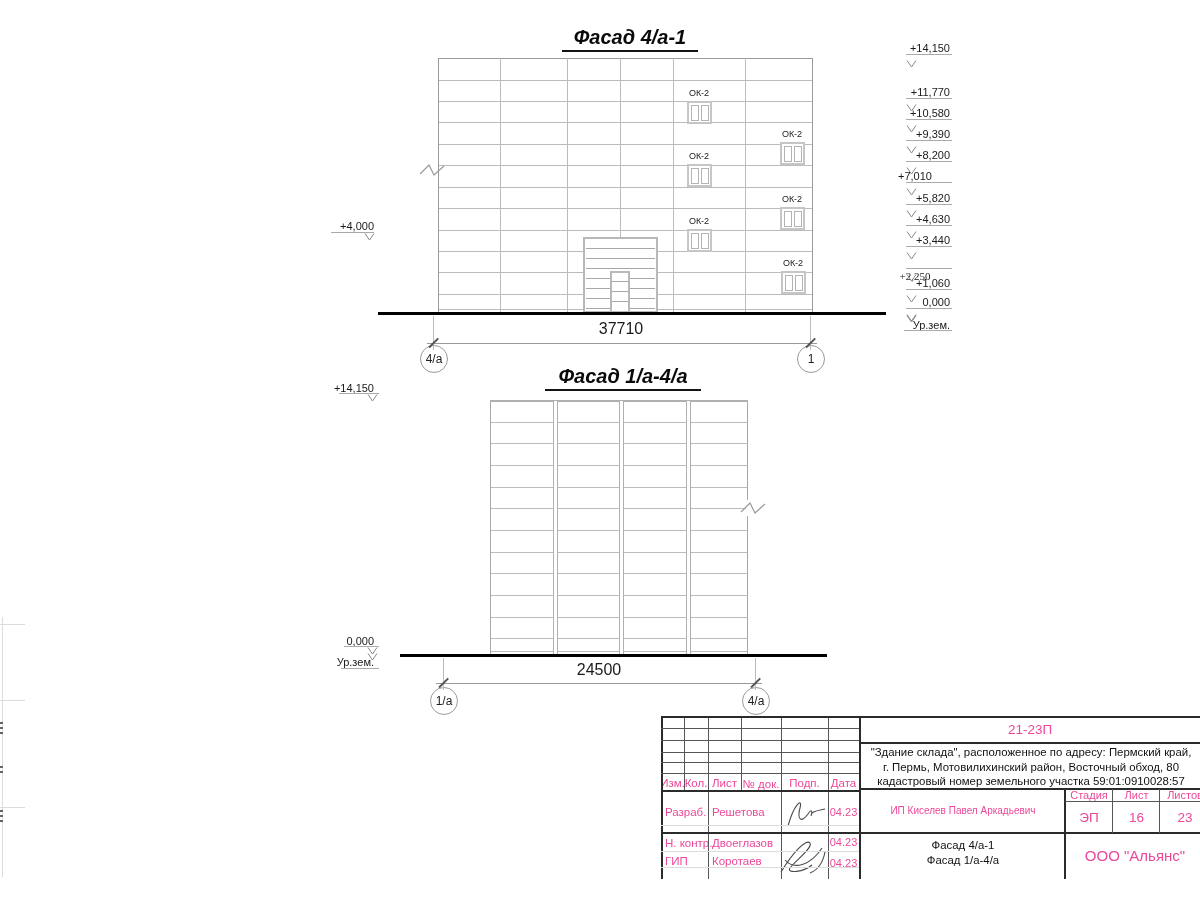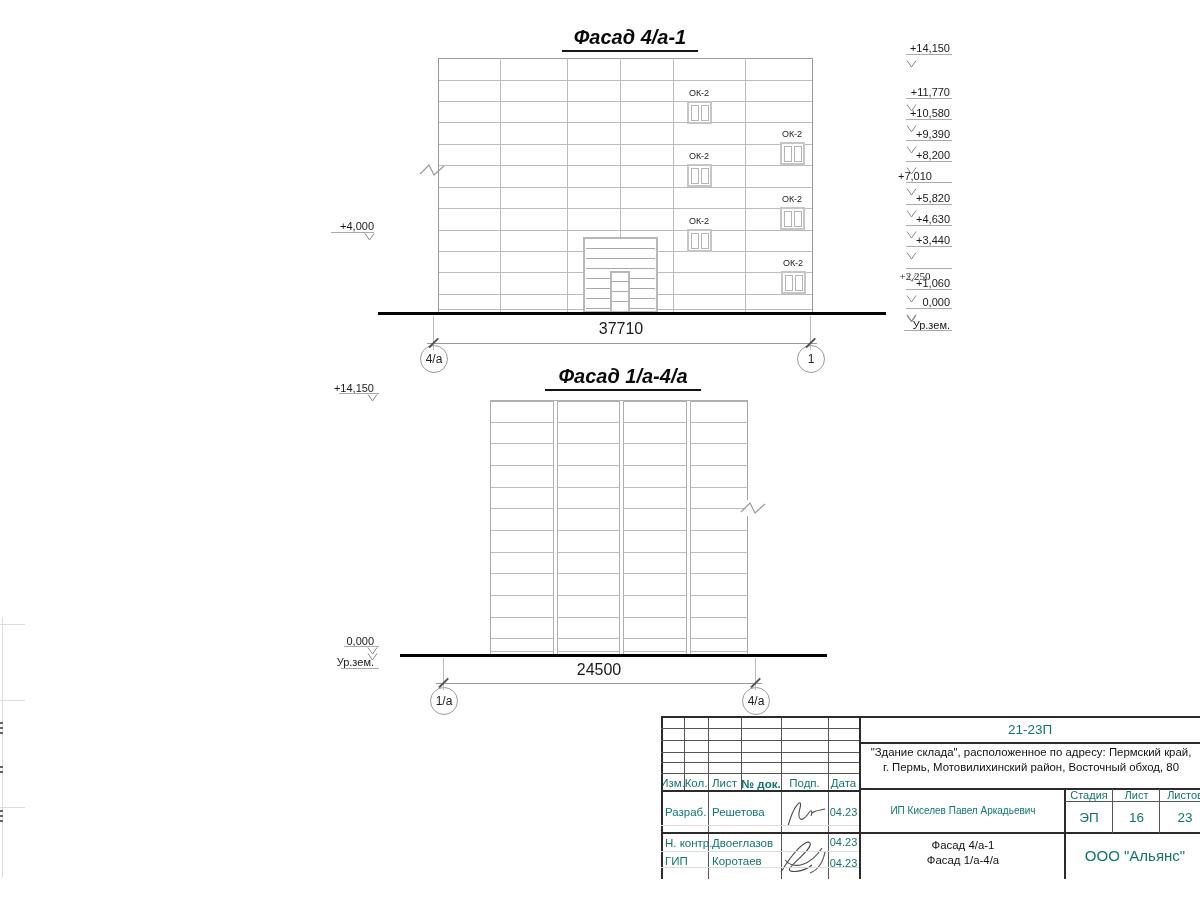--- a/index.html
+++ b/index.html
@@ -7,21 +7,21 @@
          font-family:"Liberation Sans",sans-serif;color:#111;}
   .abs{position:absolute;}
   .ftitle{position:absolute;font-style:italic;font-weight:bold;font-size:20px;
           text-align:center;white-space:nowrap;border-bottom:2px solid #151515;
           padding-bottom:1px;color:#0a0a0a;}
   .dimtxt{position:absolute;font-size:16px;text-align:center;color:#1a1a1a;}
   .bubble{position:absolute;width:26px;height:26px;border:1px solid #9a9a9a;border-radius:50%;
           display:flex;align-items:center;justify-content:center;font-size:12px;color:#222;background:#fff;}
   .elev{position:absolute;font-size:11px;color:#1a1a1a;white-space:nowrap;}
   .wlab{position:absolute;font-size:9px;color:#222;}
-  .tbt{position:absolute;font-size:11.5px;color:#0f766e;display:flex;align-items:center;justify-content:center;text-align:center;}
+  .tbt{position:absolute;font-size:11.5px;color:#ec4899;display:flex;align-items:center;justify-content:center;text-align:center;}
   .tbleft{justify-content:flex-start;text-align:left;}
   svg.vm{position:absolute;}
 </style>
 </head>
 <body>
 
 <div id="sheet">
 
   <div class="ftitle" style="left:562px;top:26px;width:136px;">Фасад 4/а-1</div>
 
@@ -69,26 +69,27 @@
     <path d="M1 0.5 L5.5 7 L10 0.5" fill="none" stroke="#888" stroke-width="1"></path>
     </svg>
   <div class="elev" style="left:300px;top:656px;width:74px;text-align:right;">Ур.зем.</div>
   <div class="abs" style="left:341px;top:668px;width:38px;height:1px;background:#aaa;"></div>
 
   <div class="tbt" style="left:862px;top:717px;width:336px;height:25px;font-size:13.5px;">21-23П</div>
 
   <div class="abs" style="left:862px;top:745px;width:338px;font-size:11.4px;line-height:14.5px;text-align:center;">
     <div>"Здание склада", расположенное по адресу: Пермский край,</div>
     <div>г. Пермь, Мотовилихинский район, Восточный обход, 80</div>
+    <div>кадастровый номер земельного участка 59:01:0910028:57</div>
   </div>
 
   <div class="tbt" style="left:661px;top:775px;width:23px;height:15px;">Изм.</div>
   <div class="tbt" style="left:684px;top:775px;width:24px;height:15px;">Кол.</div>
   <div class="tbt" style="left:708px;top:775px;width:33px;height:15px;">Лист</div>
-  <div class="tbt" style="left:741px;top:775px;width:40px;height:17px;font-weight:bold;">№ док.</div>
+  <div class="tbt" style="left:741px;top:775px;width:40px;height:17px;">№ док.</div>
   <div class="tbt" style="left:781px;top:775px;width:47px;height:15px;">Подп.</div>
   <div class="tbt" style="left:828px;top:775px;width:31px;height:15px;">Дата</div>
 
   <div class="tbt tbleft" style="left:665px;top:804px;width:43px;height:16px;">Разраб.</div>
   <div class="tbt tbleft" style="left:712px;top:804px;width:68px;height:16px;">Решетова</div>
   <div class="tbt" style="left:828px;top:804px;width:31px;height:16px;font-size:11px;">04.23</div>
 
   <div class="tbt tbleft" style="left:665px;top:835px;width:48px;height:16px;">Н. контр.</div>
   <div class="tbt tbleft" style="left:712px;top:835px;width:68px;height:16px;">Двоеглазов</div>
   <div class="tbt" style="left:828px;top:834px;width:31px;height:15px;font-size:11px;">04.23</div>

